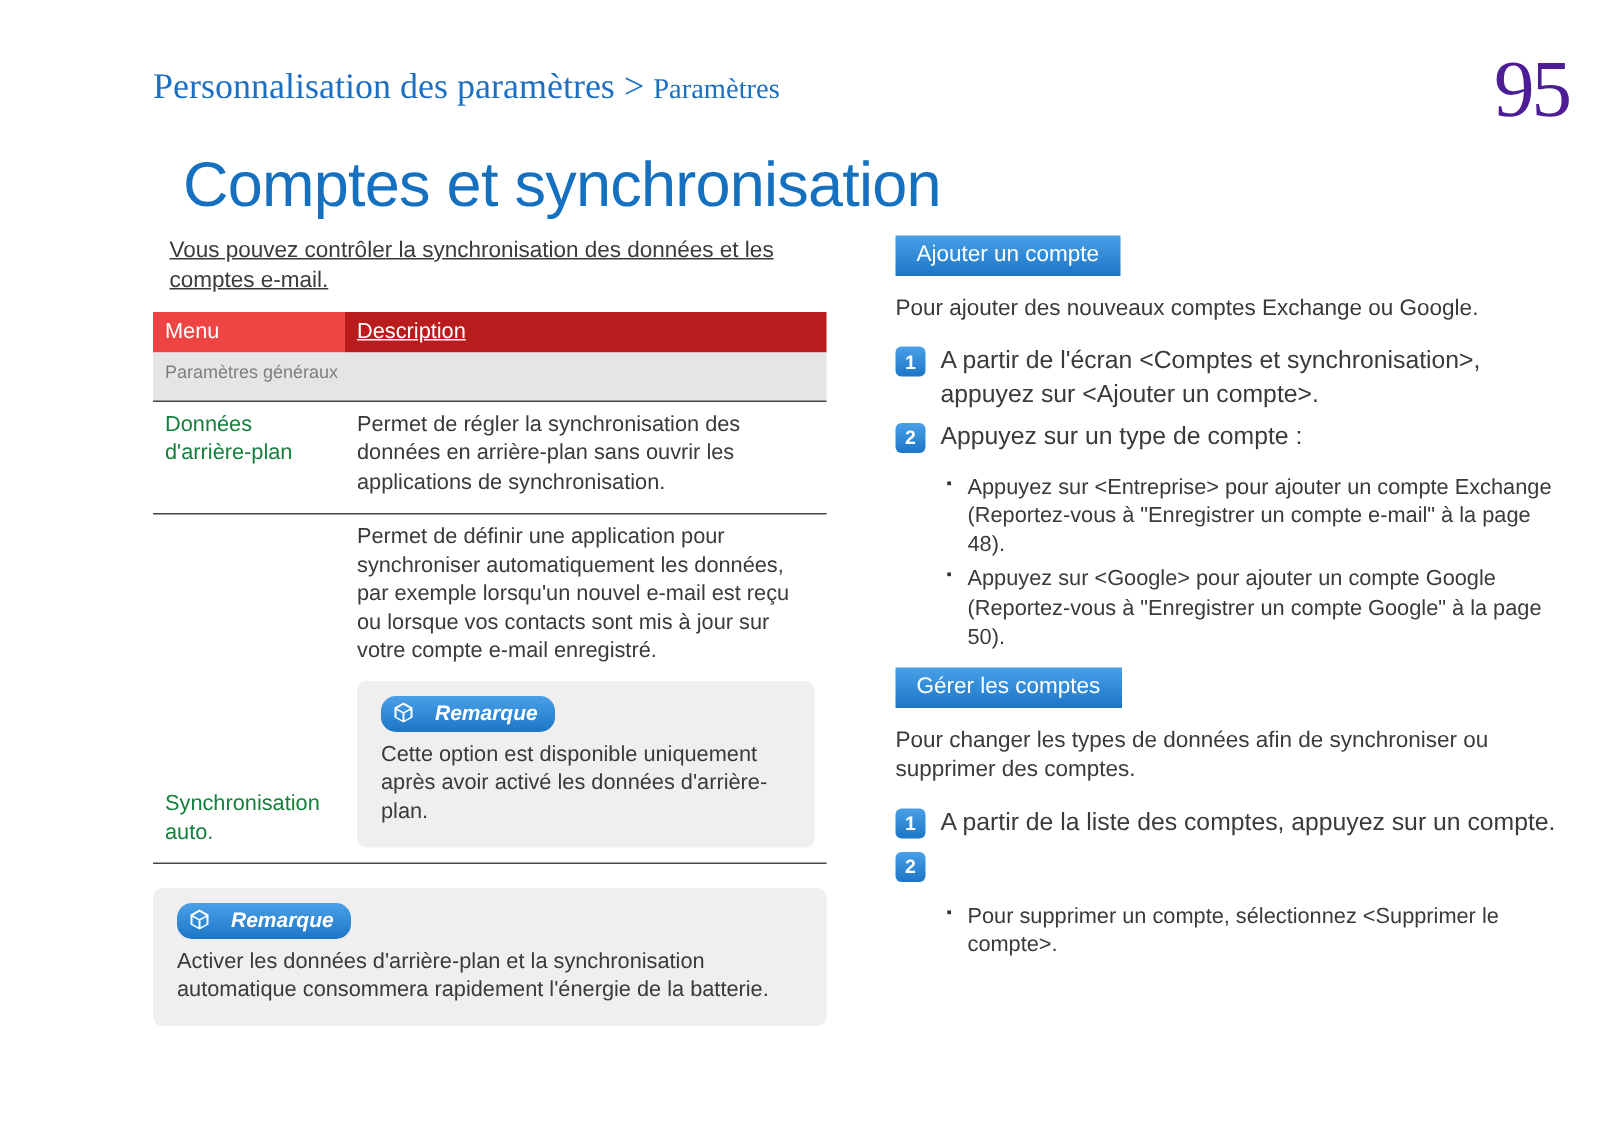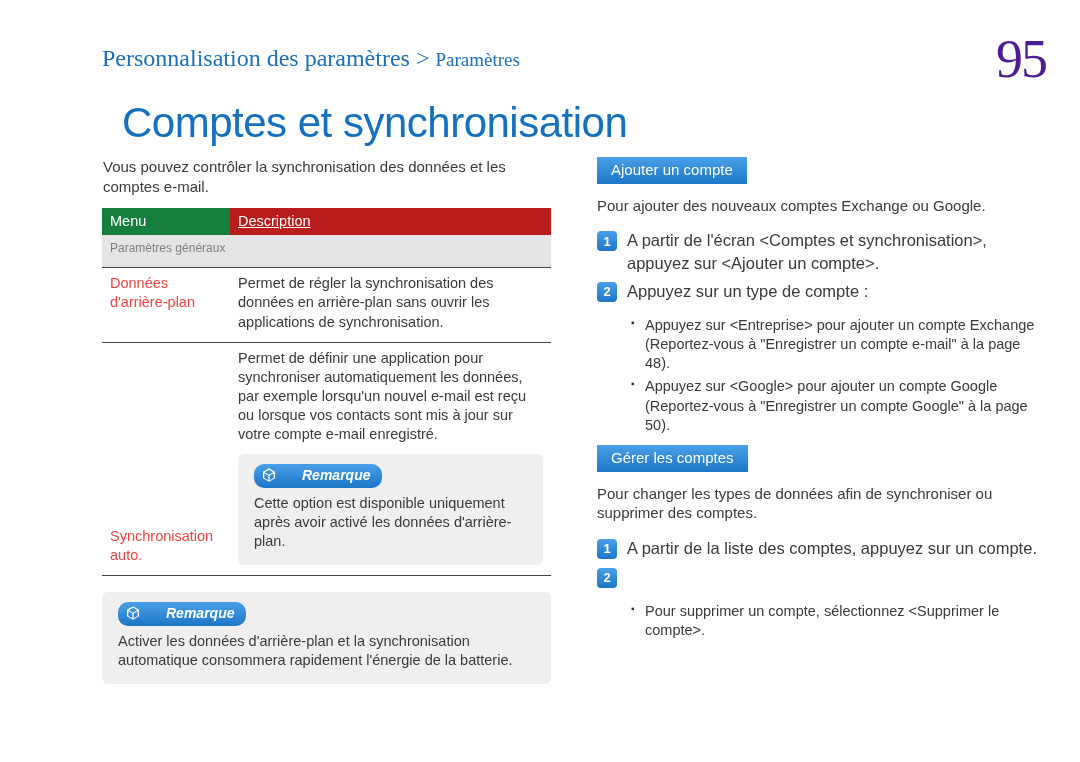--- a/index.html
+++ b/index.html
@@ -32,61 +32,61 @@
   }
   .title {
     font-size: 42px;
     font-weight: 400;
     color: #1570c0;
     margin: 0 0 6px 88px;
     letter-spacing: -0.5px;
   }
   .columns { display: flex; gap: 46px; padding-left: 68px; }
   .col { flex: 1 1 0; }
-  .intro { margin: 0 0 12px 1px; }
+  .intro { margin: 0 0 12px 11px; text-decoration: underline; }
   table.menu {
     border-collapse: collapse;
     width: 100%;
     font-size: 14.5px;
   }
   table.menu th {
     text-align: left;
     font-weight: 400;
     color: #fff;
     padding: 4px 8px;
     font-size: 14.5px;
   }
-  th.m1 { background: #15803d; width: 128px; }
+  th.m1 { background: #ef4444; width: 128px; }
   th.m2 { background: #b91c1c; text-decoration: underline; }
   .subhead td {
     background: #e5e5e5;
     color: #7f7f7f;
     font-size: 12px;
     padding: 2px 8px;
     border-bottom: 1px solid #bbb;
   }
   table.menu td {
     vertical-align: top;
     padding: 6px 8px 10px 8px;
     border-bottom: 1px solid #444;
   }
   table.menu tr.last td { border-bottom: 1px solid #444; }
-  .menulink { color: #ef4444; }
+  .menulink { color: #15803d; }
   .notebox {
     background: #efefef;
     border-radius: 6px;
     padding: 10px 16px 14px 16px;
     margin-top: 10px;
     font-size: 14.5px;
   }
   .notebox.outer { margin-top: 16px; }
   .remark-badge {
     display: inline-flex;
     align-items: center;
-    gap: 24px;
+    gap: 12px;
     background: linear-gradient(#4aa0e8, #1c76c6);
     color: #fff;
     font-style: italic;
     font-weight: bold;
     font-size: 14px;
     padding: 2px 12px 3px 6px;
     border-radius: 10px;
     margin-bottom: 6px;
   }
   .remark-badge .ic {

